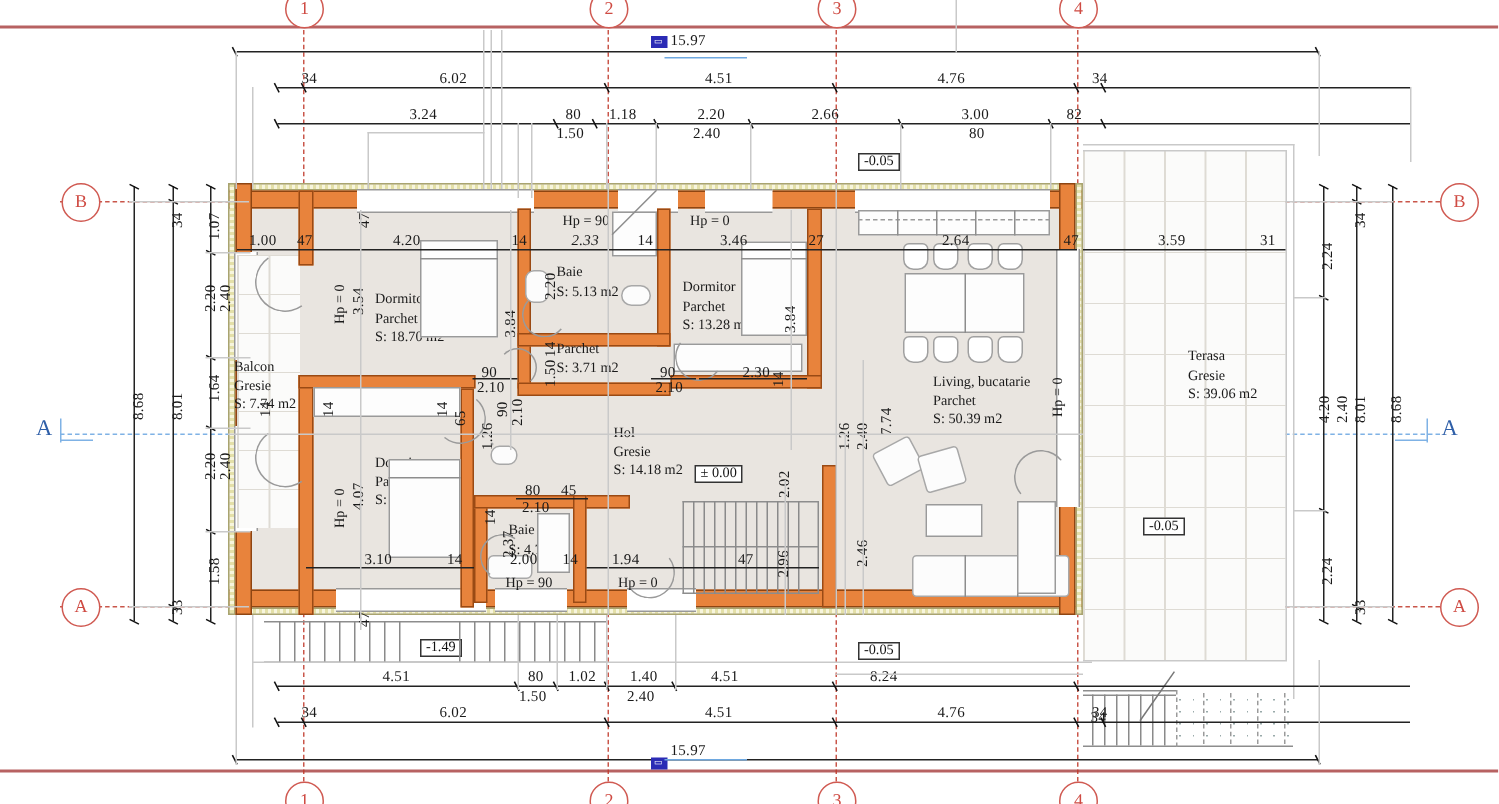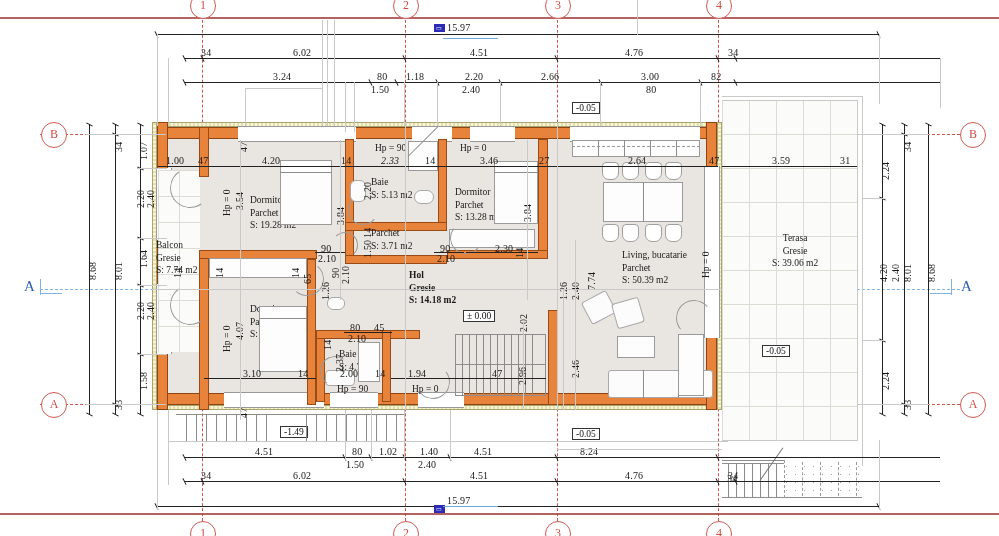--- a/index.html
+++ b/index.html
@@ -107,21 +107,21 @@
   <div class="bubble" style="left:41px;top:392px;">A</div>
   <div class="bubble" style="left:960px;top:122px;">B</div>
   <div class="bubble" style="left:960px;top:392px;">A</div>
 
   <div class="terr" style="left:722px;top:100px;width:135px;height:340px;"></div>
   <div class="tilegrid" style="left:722px;top:100px;width:135px;height:340px;background-size:27px 34px;"></div>
   <div class="vline-vthin" style="left:857px;top:100px;height:340px;"></div>
   <div class="hline-vthin" style="left:722px;top:100px;width:136px;"></div>
   <div class="hline-vthin" style="left:722px;top:440px;width:136px;"></div>
 
-  <div class="rmlabel" style="left:772px;top:232px;text-align:center;">
+  <div class="rmlabel" style="left:792px;top:232px;">
     <span>Terasa</span><br>
     <span>Gresie</span><br>
     <span>S: 39.06 m2</span>
   </div>
   <div class="elev" style="left:762px;top:345px;">-0.05</div>
 
   <div style="position:absolute;left:722px;top:460px;width:140px;height:38px;">
     <div class="hline-thin" style="left:0;top:0;width:62px;"></div>
     <div class="hline-thin" style="left:0;top:37px;width:140px;"></div>
     <div class="hline-thin" style="left:0;top:3px;width:62px;"></div>
@@ -203,41 +203,41 @@
 
   <div class="wall" style="left:316px;top:330px;width:9px;height:72px;"></div>
   <div class="wall" style="left:316px;top:330px;width:104px;height:9px;"></div>
   <div class="wall" style="left:382px;top:330px;width:9px;height:72px;"></div>
 
   <div class="wall" style="left:307px;top:259px;width:9px;height:146px;"></div>
 
   <div class="rmlabel" style="left:250px;top:194px;">
     <span>Dormitor</span><br>
     <span>Parchet</span><br>
-    <span>S: 19.28 m2</span>
+    <span>S: 18.70 m2</span>
   </div>
   <div class="rmlabel" style="left:250px;top:303px;">
     <span>Dormitor</span><br>
     <span>Parchet</span><br>
     <span>S: 12.62 m2</span>
   </div>
   <div class="rmlabel" style="left:371px;top:176px;">
     <span>Baie</span><br>
     <span>S: 5.13 m2</span>
   </div>
   <div class="rmlabel" style="left:371px;top:227px;">
     <span>Parchet</span><br>
     <span>S: 3.71 m2</span>
   </div>
   <div class="rmlabel" style="left:455px;top:186px;">
     <span>Dormitor</span><br>
     <span>Parchet</span><br>
     <span>S: 13.28 m2</span>
   </div>
-  <div class="rmlabel" style="left:409px;top:269px;font-weight:bold;">
+  <div class="rmlabel" style="left:409px;top:283px;">
     <span>Hol</span><br>
     <span>Gresie</span><br>
     <span>S: 14.18 m2</span>
   </div>
   <div class="rmlabel" style="left:339px;top:348px;">
     <span>Baie</span><br>
     <span>S: 4.75 m2</span>
   </div>
   <div class="rmlabel" style="left:622px;top:249px;">
     <span>Living, bucatarie</span><br>

